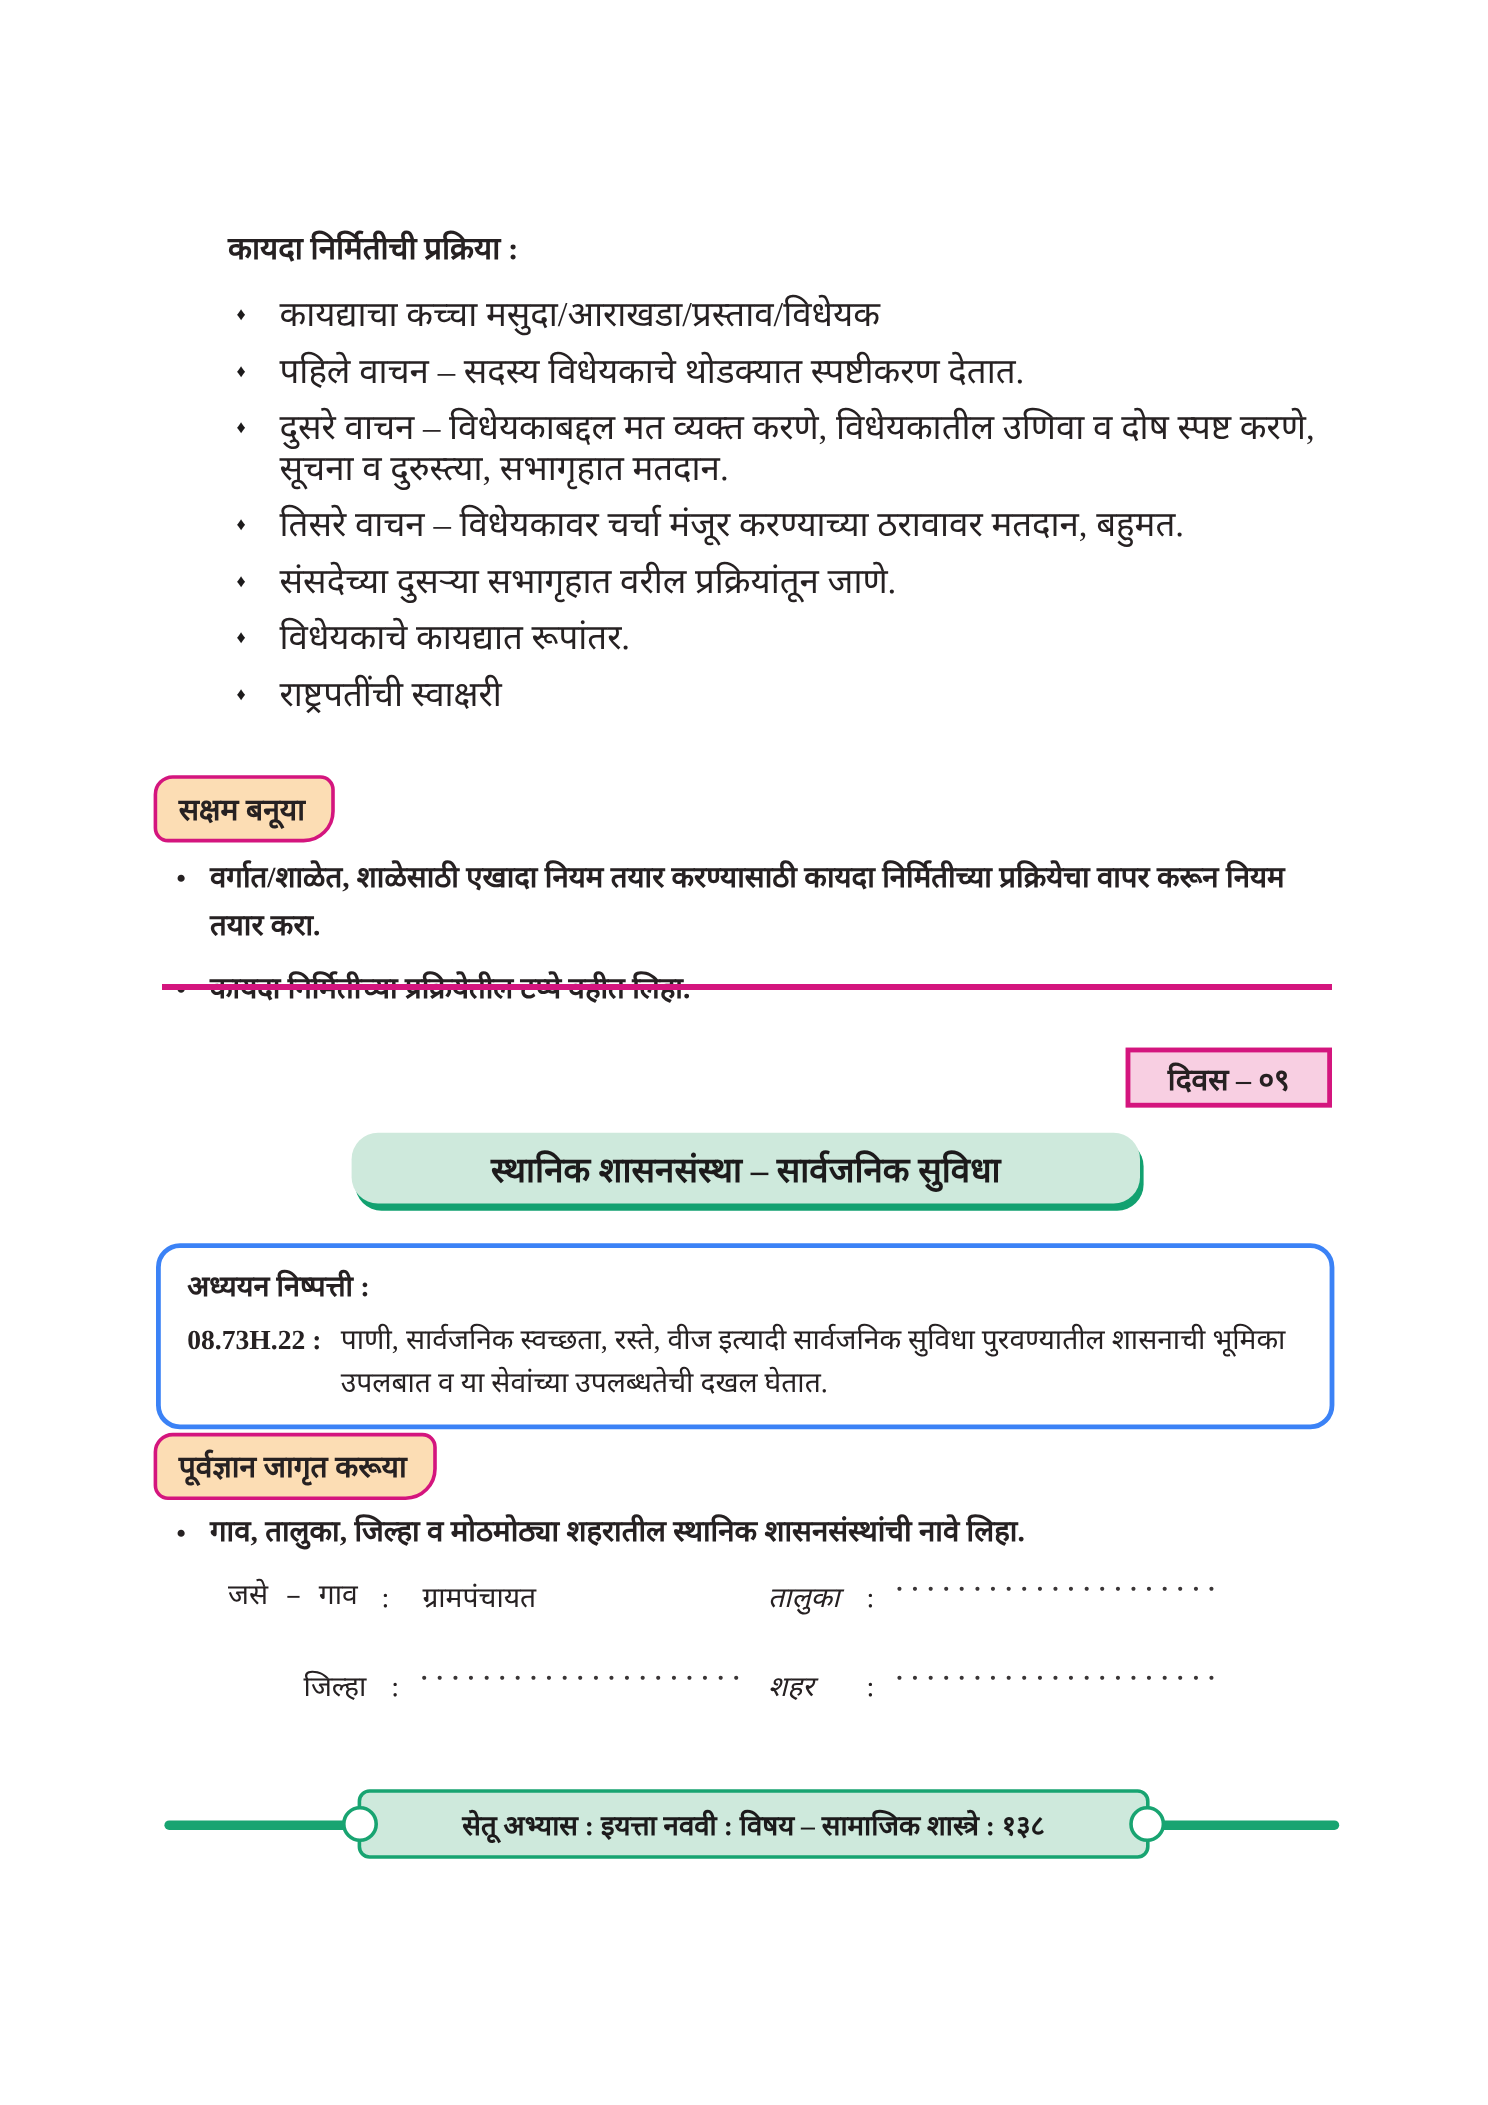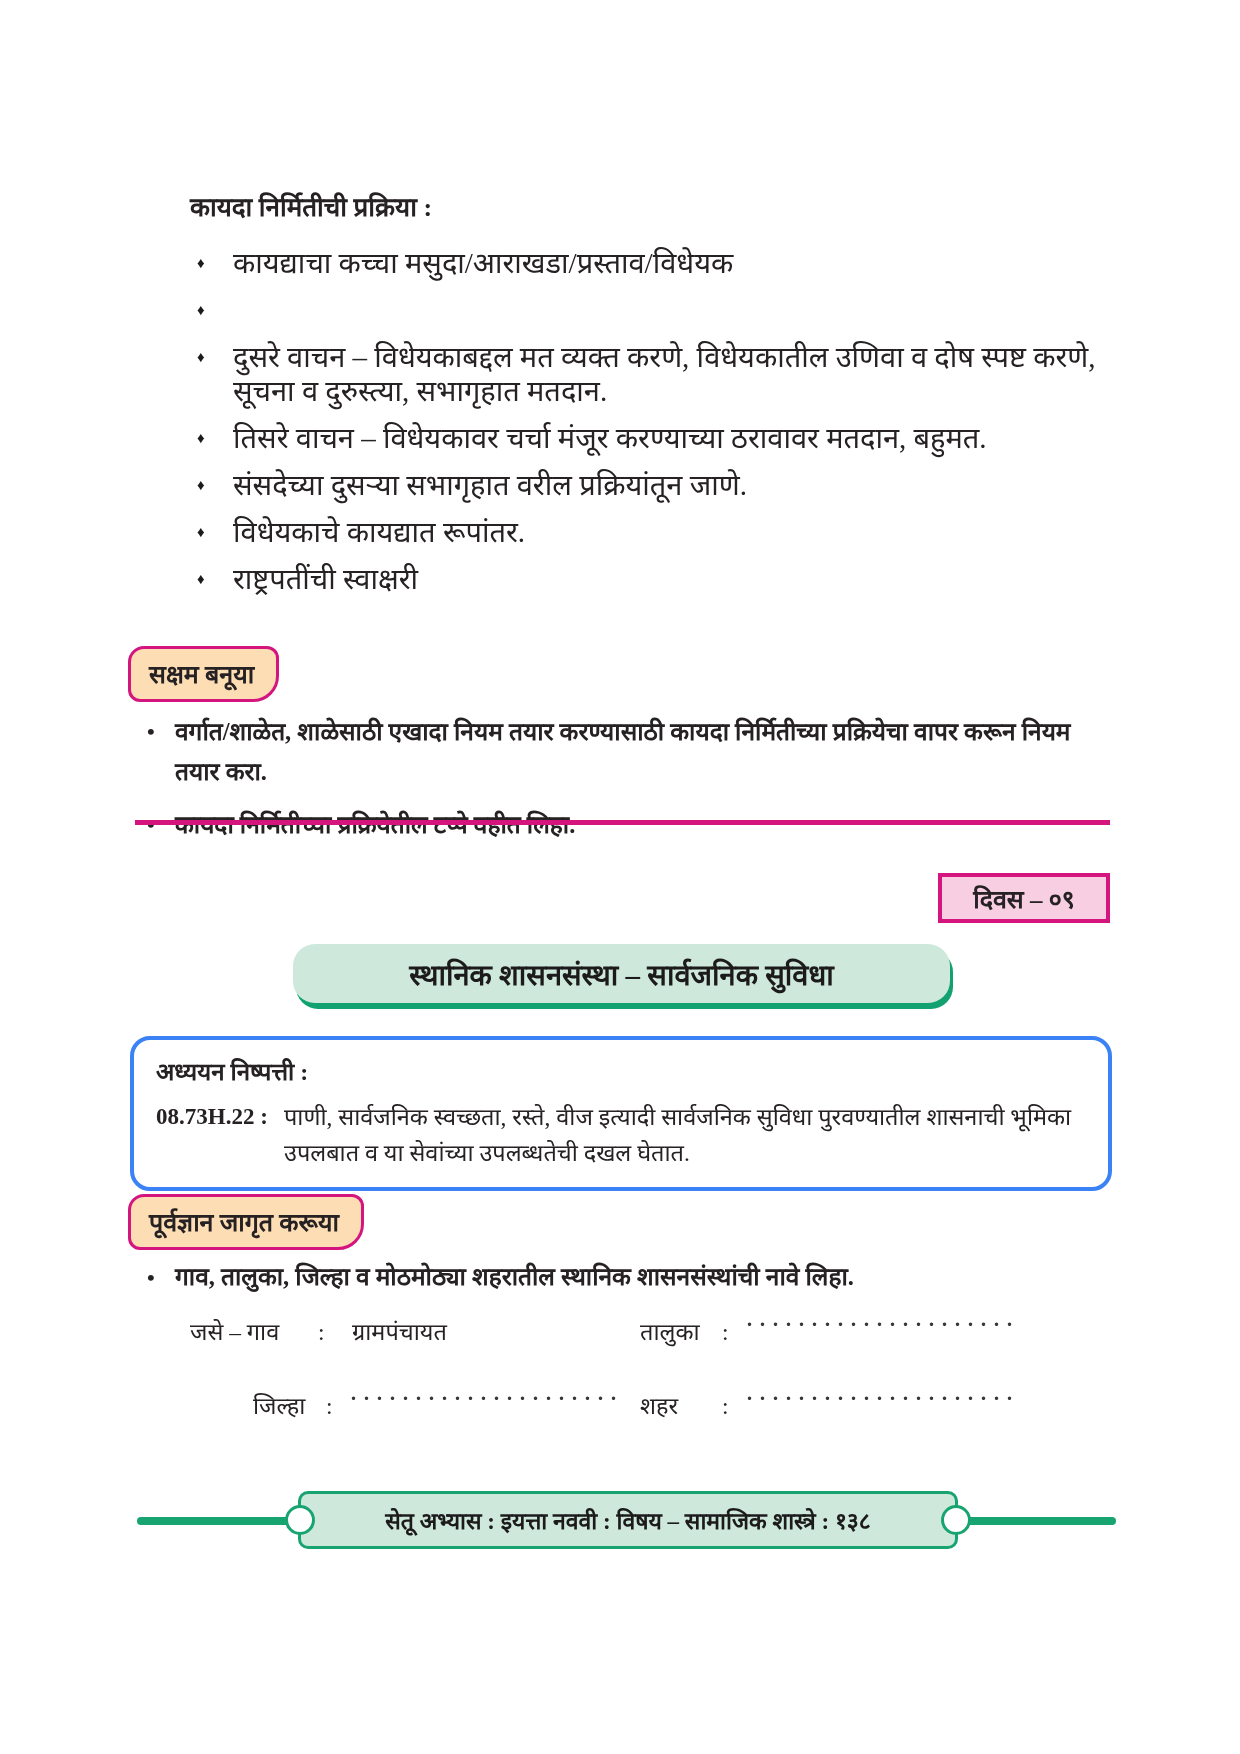--- a/index.html
+++ b/index.html
@@ -111,24 +111,24 @@
     position:absolute; left:147px; top:1258px; width:960px;
     display:flex; align-items:flex-start;
     font-size:24.5px; font-weight:700; line-height:38px;
   }
 
   
   .form-area { position:absolute; left:190px; top:1312px; width:930px; }
   .form-row { position:relative; height:50px; font-size:23.5px; }
   .form-row + .form-row { margin-top:24px; }
   .form-row span { position:absolute; top:0; line-height:40px; }
-  .f-label1a { left:0; }
+  .f-label1a { left:0;font-family:Liberation Mono, monospace; }
   .f-colon1  { left:128px; }
   .f-value1  { left:162px; }
-  .f-label1b { left:450px; }
+  .f-label1b { left:450px;font-style:italic; }
   .f-colon2  { left:532px; }
   .f-dots-r  { left:556px; }
   .f-label2a { left:63px; }
   .f-colon3  { left:136px; }
   .f-dots-l  { left:160px; }
   .answer-dots {
     display:inline-block; width:266px; overflow:hidden;
     white-space:nowrap; letter-spacing:6px;
     font-size:21px; font-weight:700; color:#3a3536;
     transform:translateY(-8px);
@@ -167,20 +167,21 @@
 
   <div class="law-title">कायदा निर्मितीची प्रक्रिया :</div>
 
   <ul class="law-list">
     <li>
       <span class="diamond"></span>
       <span>कायद्याचा कच्चा मसुदा/आराखडा/प्रस्ताव/विधेयक</span>
     </li>
     <li>
       <span class="diamond"></span>
+      <span>पहिले वाचन – सदस्य विधेयकाचे थोडक्यात स्पष्टीकरण देतात.</span>
     </li>
     <li>
       <span class="diamond"></span>
       <span>दुसरे वाचन – विधेयकाबद्दल मत व्यक्त करणे, विधेयकातील उणिवा व दोष स्पष्ट करणे, सूचना व दुरुस्त्या, सभागृहात मतदान.</span>
     </li>
     <li>
       <span class="diamond"></span>
       <span>तिसरे वाचन – विधेयकावर चर्चा मंजूर करण्याच्या ठरावावर मतदान, बहुमत.</span>
     </li>
     <li>

